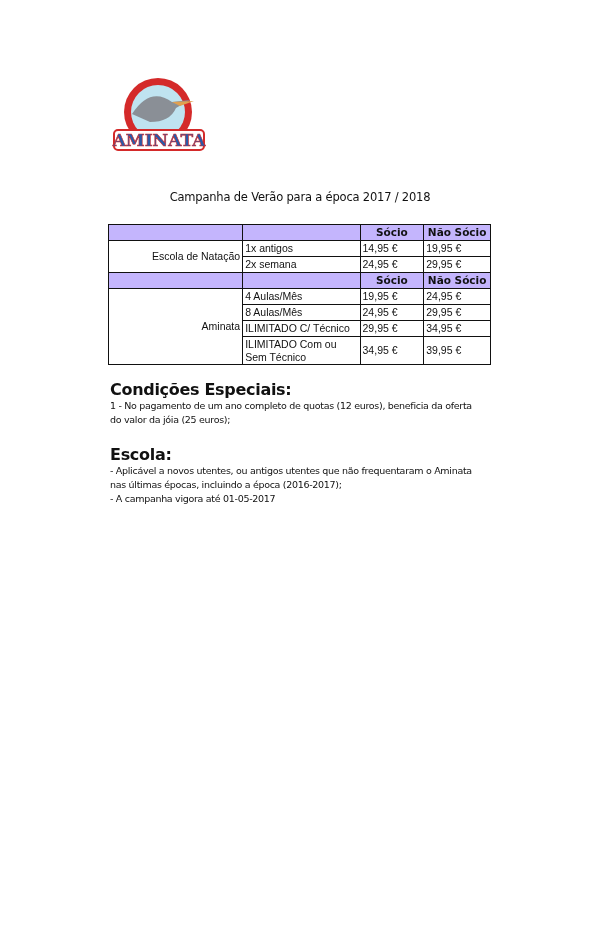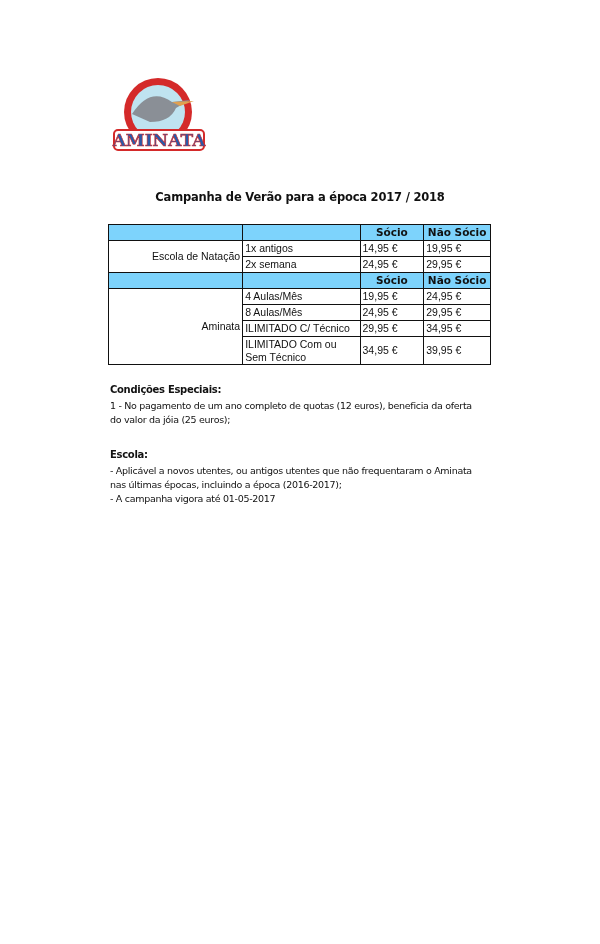--- a/index.html
+++ b/index.html
@@ -1,26 +1,26 @@
 <!DOCTYPE html>
 <html><head>
 <meta charset="utf-8">
 <style>
   html, body { margin:0; padding:0; background:#ffffff; }
   body { width:600px; height:944px; position:relative; overflow:hidden; font-family:"Liberation Sans", sans-serif; color:#111; }
   .logo { position:absolute; left:110px; top:76px; width:100px; height:82px; }
-  .title { position:absolute; left:0; width:600px; top:190px; text-align:center; font-family:"DejaVu Sans", sans-serif; font-size:11.5px; font-weight:bold; letter-spacing:-0.2px; }
+  .title { position:absolute; left:0; width:600px; top:190px; text-align:center; font-family:"DejaVu Sans", sans-serif; font-size:11.5px; font-weight:normal; letter-spacing:-0.2px; }
   table.prices { position:absolute; left:108px; top:224px; width:383px; border-collapse:collapse; font-size:10.5px; }
   table.prices td { border:1.5px solid #111; padding:0 2px; height:15px; line-height:13px; }
-  td.hdr { background:#7dd3fc; font-weight:bold; text-align:center; font-family:"DejaVu Sans", sans-serif; font-size:10.5px; }
+  td.hdr { background:#c4b5fd; font-weight:bold; text-align:center; font-family:"DejaVu Sans", sans-serif; font-size:10.5px; }
   td.grp { text-align:right; vertical-align:middle; }
   td.num { text-align:left; }
   td.c1 { width:130px; } td.c2 { width:113px; } td.c3 { width:59px; } td.c4 { width:62px; }
   .section { position:absolute; left:110px; font-family:"DejaVu Sans", sans-serif; font-size:9.5px; line-height:14px; letter-spacing:-0.3px; width:370px; }
-  .section .h { font-weight:bold; font-size:10px; margin-bottom:2px; }
+  .section .h { font-weight:bold; font-size:16px; margin-bottom:2px; }
 </style>
 </head>
 <body>
 
 <div class="logo">
   <svg width="100" height="82" viewBox="0 0 100 82">
     <circle cx="48" cy="36" r="34" fill="#d42a2a"></circle>
     <circle cx="48" cy="36" r="27" fill="#bfe3f0"></circle>
     <path d="M22 38 Q40 10 62 26 L80 24 L66 32 Q60 46 40 46 Z" fill="#8a8f96"></path>
     <path d="M62 26 L84 25 L70 30 Z" fill="#e0a050"></path>

